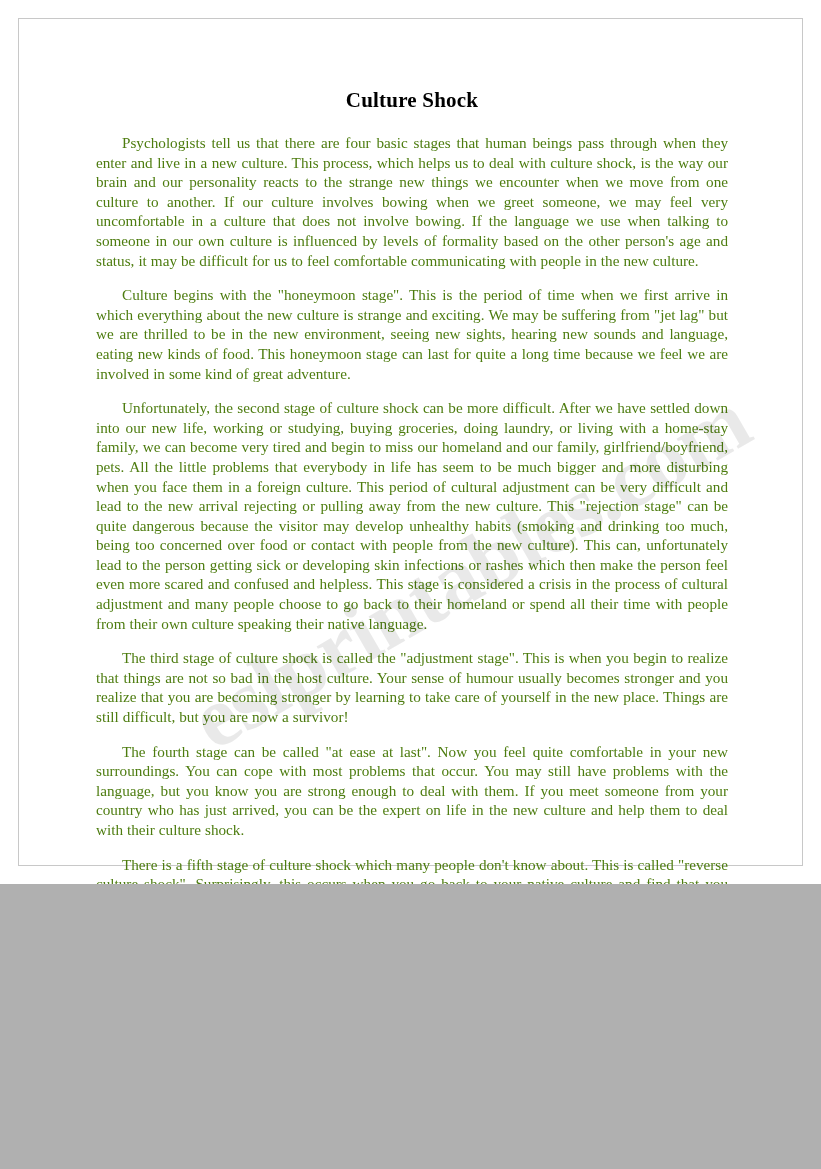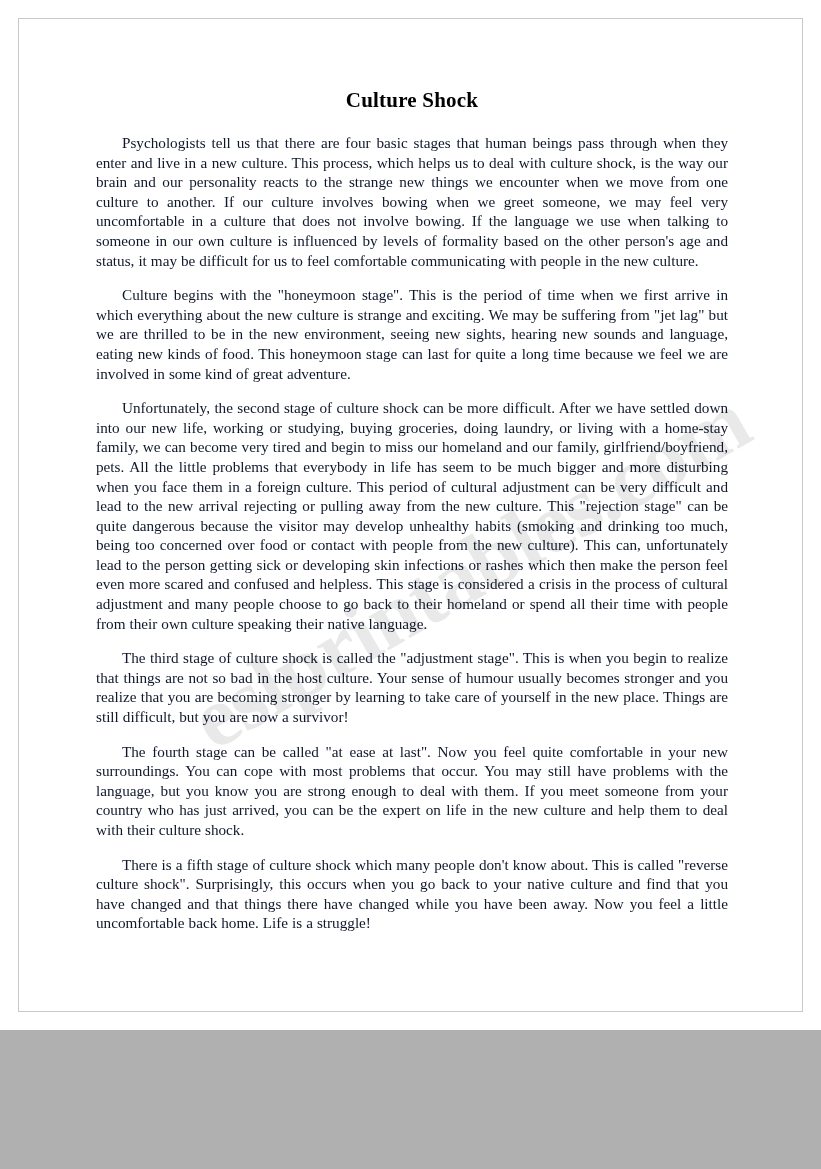--- a/index.html
+++ b/index.html
@@ -6,21 +6,21 @@
     margin: 0;
     padding: 0;
     background: #b0b0b0;
   }
   body {
     font-family: "Liberation Serif", serif;
   }
   .page {
     position: relative;
     width: 821px;
-    height: 1030px;
+    height: 884px;
     background: #ffffff;
     overflow: hidden;
     box-sizing: border-box;
   }
   .page-border {
     position: absolute;
     left: 18px;
     top: 18px;
     right: 18px;
     bottom: 18px;
@@ -40,21 +40,21 @@
     margin: 0 0 20px 0;
     letter-spacing: 0.2px;
     color: #000;
   }
   .para {
     font-size: 15.2px;
     line-height: 19.6px;
     text-align: justify;
     text-indent: 26px;
     margin: 0 0 15px 0;
-    color: #0f172a;
+    color: #4d7c0f;
     word-spacing: 0.2px;
   }
   .watermark {
     position: absolute;
     left: 150px;
     top: 250px;
     width: 640px;
     height: 640px;
     pointer-events: none;
     user-select: none;

